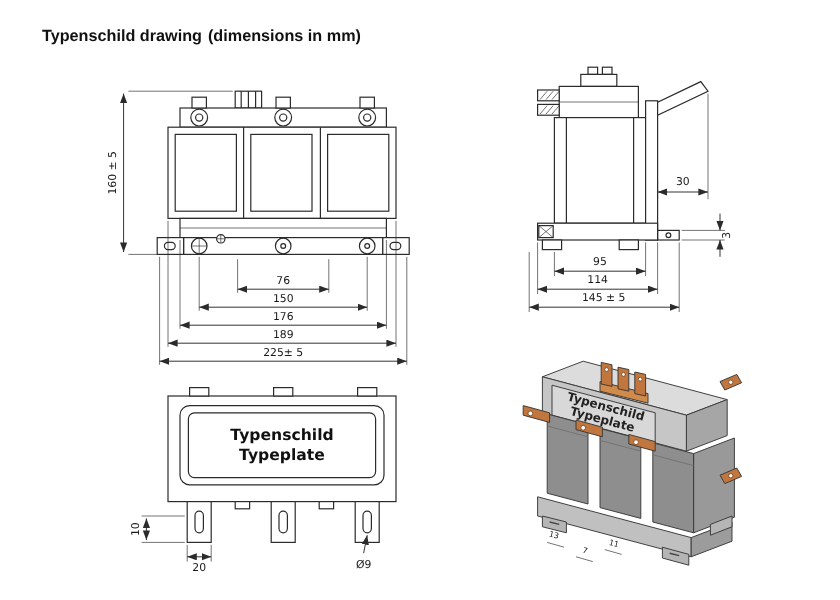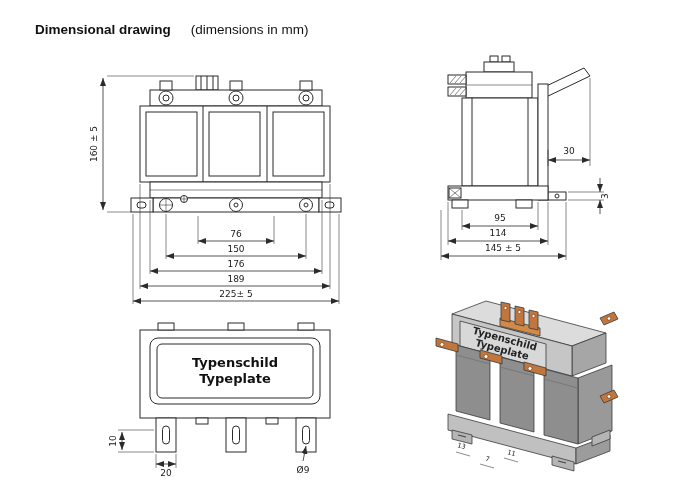--- a/index.html
+++ b/index.html
@@ -1,40 +1,40 @@
 <!DOCTYPE html>
 <html><head>
 <meta charset="utf-8">
 <style>
   html,body{margin:0;padding:0;background:#fff;}
   .page{position:relative;width:700px;height:500px;background:#ffffff;overflow:hidden;
         font-family:"Liberation Sans","DejaVu Sans",sans-serif;}
   .title{position:absolute;left:35px;top:22px;font-size:13.5px;color:#111;white-space:nowrap;}
   .title .t-bold{font-weight:bold;}
-  .title .t-note{margin-left:20px;font-weight:normal;text-align:right;}
+  .title .t-note{margin-left:5px;font-weight:bold;text-align:right;}
   svg.drawing{position:absolute;left:0;top:0;}
   
   .s   {stroke:#2b2b2b;stroke-width:1;fill:none;}
   .sf  {stroke:#2b2b2b;stroke-width:1;fill:#ffffff;}
   .thin{stroke:#2b2b2b;stroke-width:0.55;fill:none;}
   .dim {stroke:#2b2b2b;stroke-width:0.8;fill:none;marker-start:url(#arw);marker-end:url(#arw);}
   .dimE{stroke:#2b2b2b;stroke-width:0.8;fill:none;marker-end:url(#arw);}
   text.d  {font:9px "DejaVu Sans",sans-serif;fill:#1a1a1a;}
   text.tp {font:bold 13px "DejaVu Sans",sans-serif;fill:#111;text-anchor:middle;}
   text.tpi{font:bold 10px "DejaVu Sans",sans-serif;fill:#222;text-anchor:middle;}
   text.tiny{font:6.5px "DejaVu Sans",sans-serif;fill:#1a1a1a;text-anchor:middle;}
   .iso-edge{stroke:#3a3a3a;stroke-width:0.8;}
 </style>
 </head>
 <body>
 
 <div class="page">
 
   <div class="title">
-    <span class="t-bold">Dimensional drawing</span><span class="t-note">(dimensions in mm)</span>
+    <span class="t-bold">Typenschild drawing</span><span class="t-note">(dimensions in mm)</span>
   </div>
 
   <svg class="drawing" width="700" height="500" viewBox="0 0 700 500">
     <defs>
       <marker id="arw" markerWidth="9" markerHeight="8" refX="8" refY="3" orient="auto-start-reverse" markerUnits="userSpaceOnUse">
         <path d="M0,0 L8,3 L0,6 Z" fill="#2b2b2b"></path>
       </marker>
     </defs>
 
     <g>

